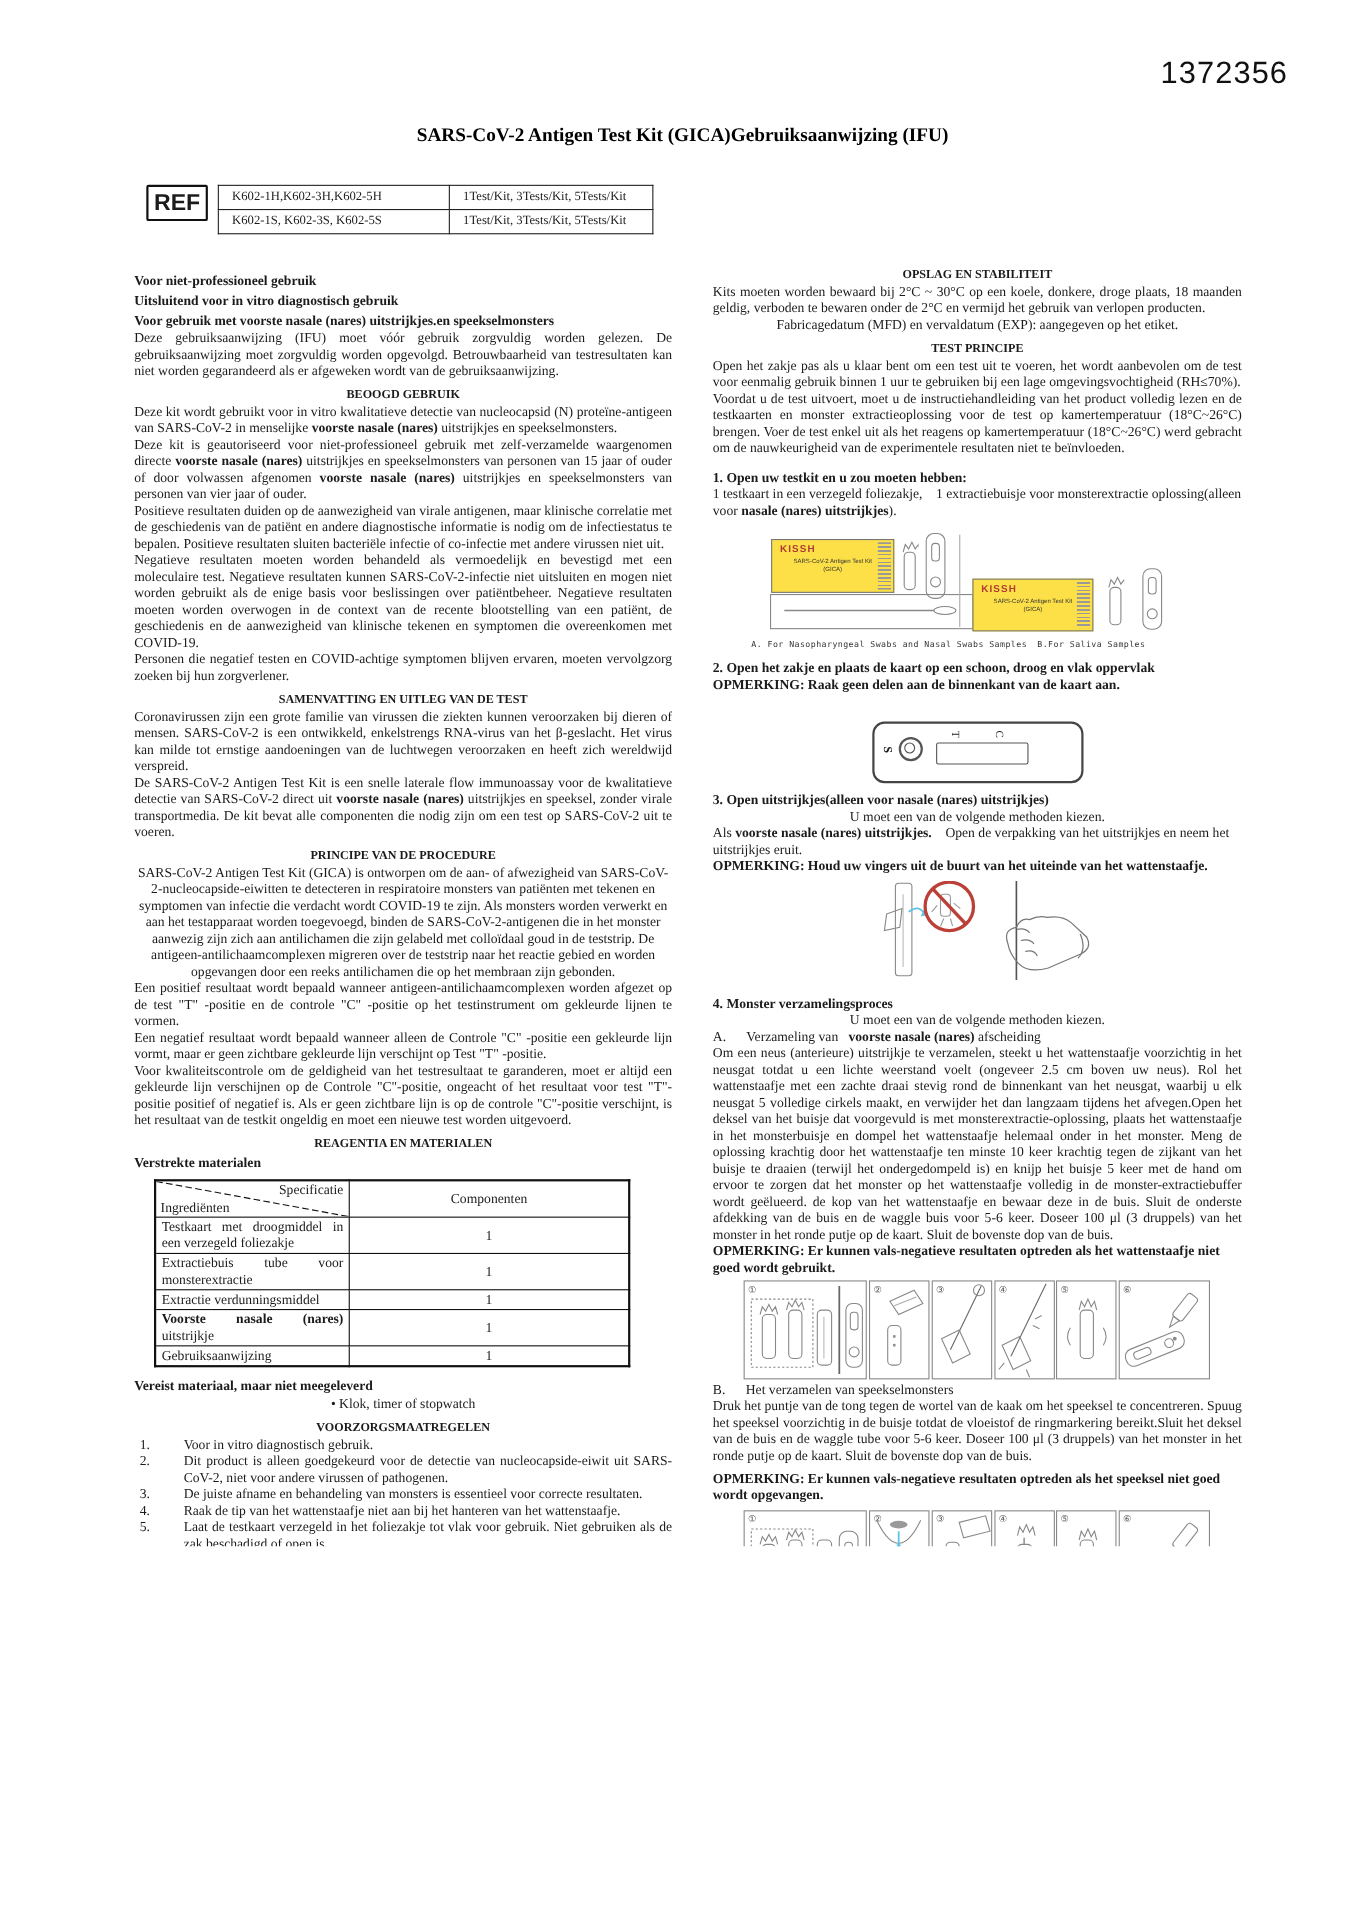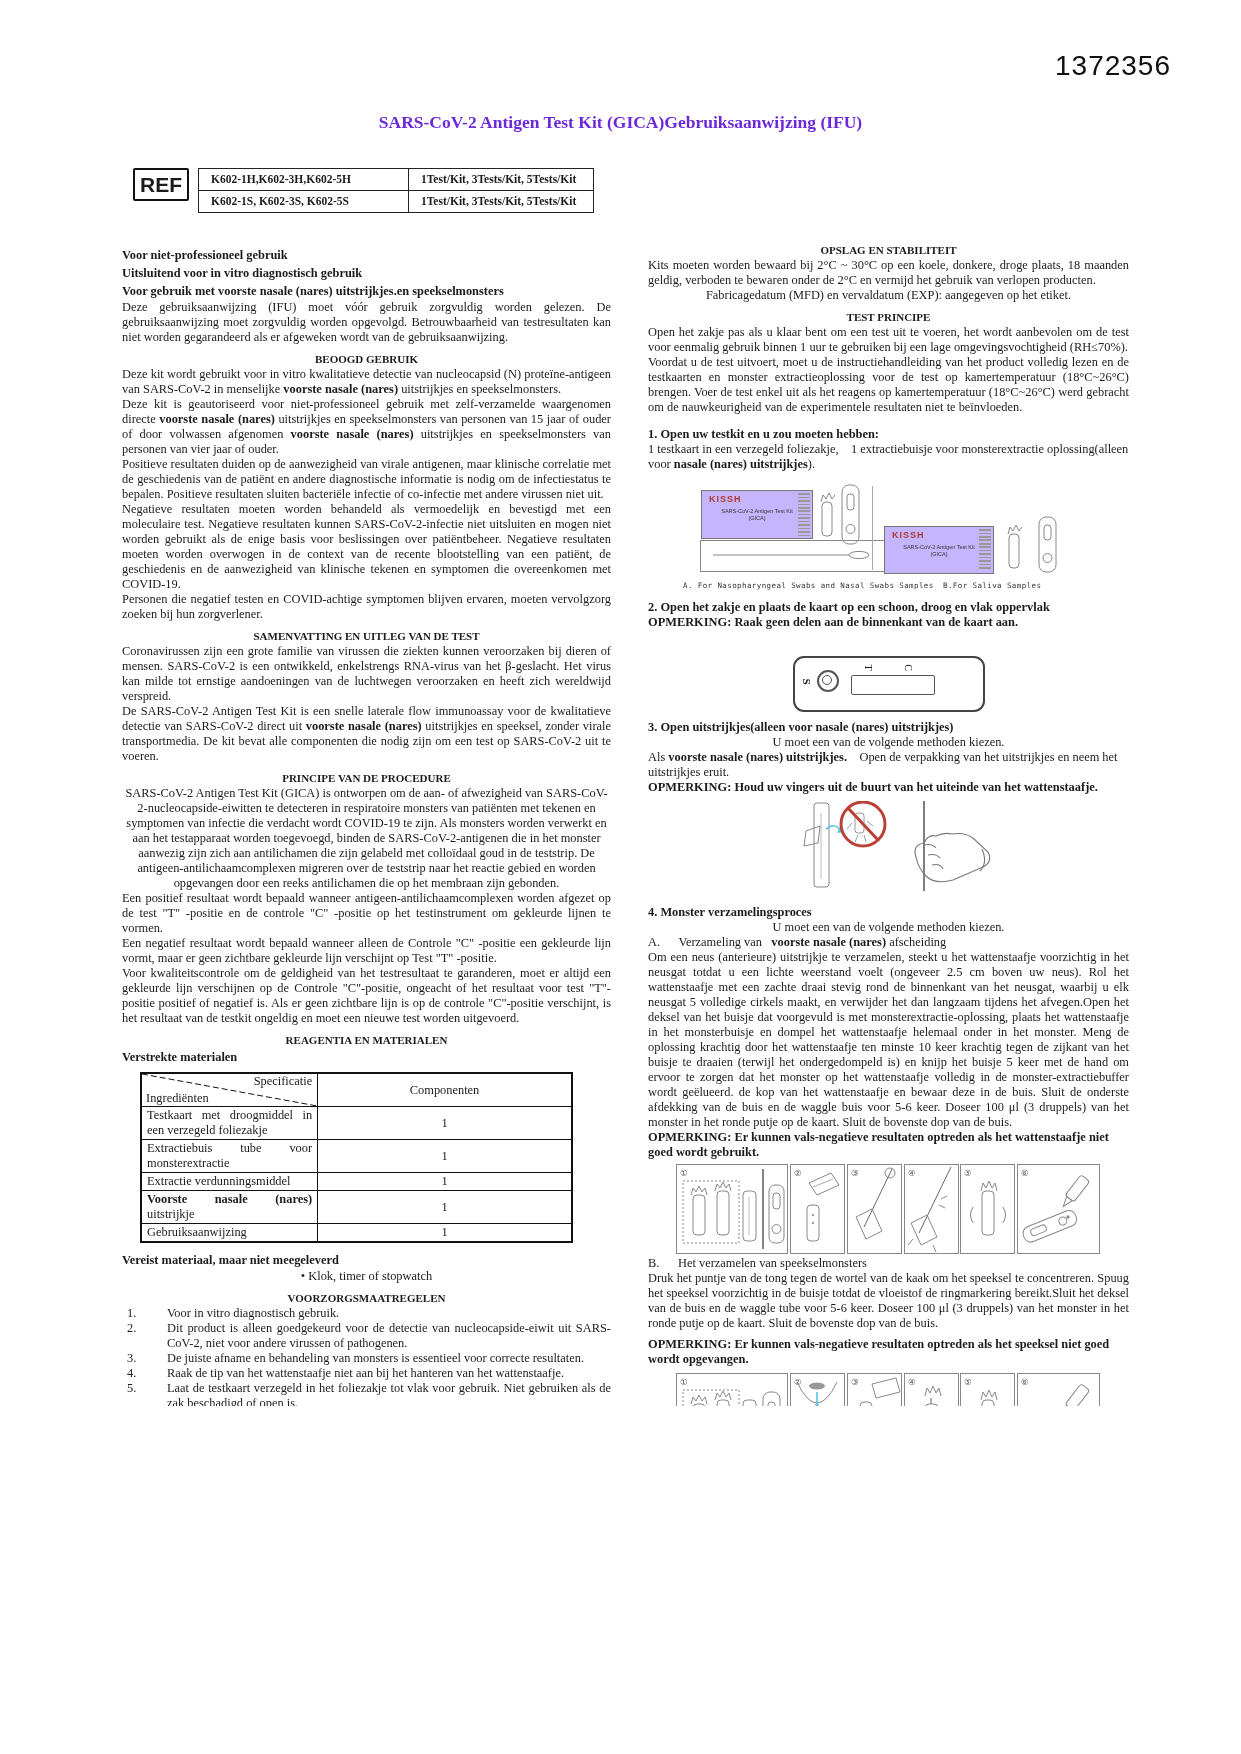--- a/index.html
+++ b/index.html
@@ -3,28 +3,28 @@
 <meta charset="utf-8">
 <style>
   html,body{margin:0;padding:0;background:#ffffff;}
   .page{position:relative;width:1241px;height:1406px;background:#fff;
         font-family:"Liberation Serif",serif;color:#1b1b1b;overflow:hidden;border-radius:31px;}
 
   
   .docnum{position:absolute;top:50px;right:70px;font-family:"Liberation Sans",sans-serif;
           font-size:28px;letter-spacing:1px;color:#111;}
   .title{position:absolute;top:112px;left:0;right:0;text-align:center;
-         font-weight:bold;font-size:17.5px;color:#6d28d9;}
+         font-weight:bold;font-size:17.5px;color:#000000;}
 
   
   .refwrap{position:absolute;left:133px;top:168px;display:flex;align-items:flex-start;}
   .refbox{border:2.5px solid #111;border-radius:2px;padding:1px 5px;margin-right:9px;
           font-family:"Liberation Sans",sans-serif;font-weight:bold;font-size:21px;line-height:1.3;}
   table.reft{border-collapse:collapse;border:1.5px solid #222;}
-  table.reft td{border:1px solid #222;font-weight:bold;font-size:11.5px;
+  table.reft td{border:1px solid #222;font-weight:normal;font-size:11.5px;
                 padding:2px 12px;line-height:17px;white-space:nowrap;}
   table.reft td.c1{width:185px;}
   table.reft td.c2{width:160px;}
 
   
   .col{position:absolute;font-size:12.4px;line-height:15px;text-align:justify;}
   .col-left{left:122px;top:246px;width:489px;}
   .col-right{left:648px;top:243px;width:481px;}
   .col p{margin:0;}
   .b3{font-weight:bold;line-height:18px;text-align:left;}
@@ -45,21 +45,21 @@
   td.diag .ingr{position:absolute;bottom:0px;left:4px;}
 
   
   .li{display:flex;}
   .li .n{flex:none;width:40px;padding-left:5px;}
   .li .t{flex:1;text-align:justify;}
 
   
   .fig{position:relative;}
   .fig-kits{height:112px;margin:10px 0 6px;}
-  .kitbox{position:absolute;border:1.2px solid #777;background:#c4b5fd;}
+  .kitbox{position:absolute;border:1.2px solid #777;background:#fde047;}
   .kit-a{left:53px;top:8px;width:110px;height:47px;}
   .kit-b{left:236px;top:44px;width:108px;height:46px;}
   .brand{color:#b03a34;font-family:"Liberation Sans",sans-serif;font-weight:bold;
          font-size:9px;letter-spacing:1px;margin:4px 0 0 7px;line-height:9px;}
   .kitname{text-align:center;font-size:5.5px;line-height:7px;color:#333;margin-top:4px;
            font-family:"Liberation Sans",sans-serif;}
   .stripes{position:absolute;top:2px;bottom:2px;right:2px;width:12px;
            background:repeating-linear-gradient(to bottom,#999 0 1.5px,transparent 1.5px 3.5px);}
   .icon-abs{position:absolute;}
   .swabbox{position:absolute;left:52px;top:58px;width:183px;height:30px;border:1px solid #888;}

